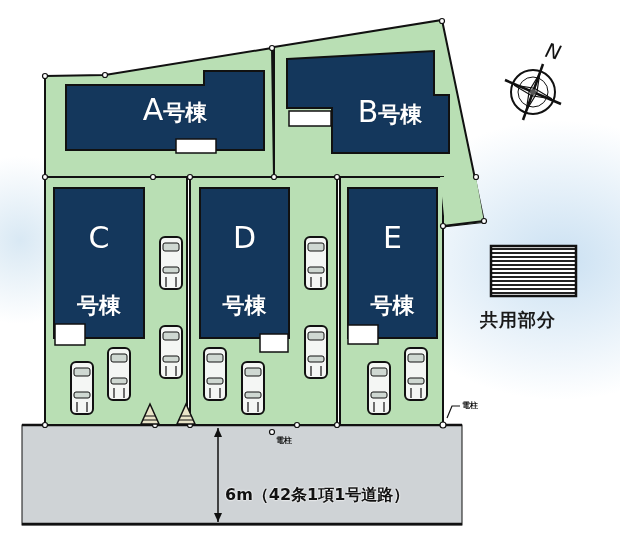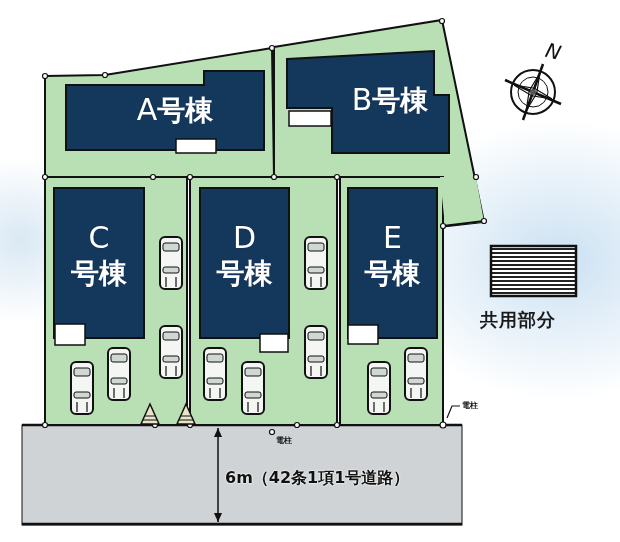--- a/index.html
+++ b/index.html
@@ -14,28 +14,28 @@
         radial-gradient(ellipse 260px 200px at 560px 260px, rgba(160,200,232,0.55), rgba(255,255,255,0) 70%),
         radial-gradient(ellipse 120px 120px at 20px 240px, rgba(170,205,230,0.45), rgba(255,255,255,0) 70%);
     }
     svg.plan { position: absolute; left: 0; top: 0; }
     .label {
       position: absolute; color: #ffffff; text-align: center;
       font-family: "DejaVu Sans", sans-serif; font-weight: bold;
       text-shadow: 0 0 1px #0b2440;
     }
     .label .big { font-size: 30px; font-weight: normal; }
-    .label .small { font-size: 28px; }
+    .label .small { font-size: 22px; margin-top: 36px; }
     .common-label {
       position: absolute; left: 480px; top: 308px;
       font-size: 18px; font-weight: bold; color: #1a1a1a;
       letter-spacing: 1px;
     }
     .road-label {
-      position: absolute; left: 225px; top: 468px;
+      position: absolute; left: 225px; top: 485px;
       font-size: 16px; font-weight: bold; color: #111;
       text-shadow: 0 0 2px #fff, 0 0 2px #fff;
     }
     .pole-label {
       position: absolute; font-size: 8px; font-weight: bold; color: #111; text-align: right;
     }
   </style>
 </head>
 <body>
 
@@ -147,21 +147,21 @@
     <circle r="3" fill="#555"></circle>
   </g>
   <text x="546" y="58" font-family="DejaVu Sans, sans-serif" font-size="20" font-style="italic" fill="#111" transform="rotate(15 552 50)">N</text>
 
   <rect x="491" y="246" width="85" height="50" fill="url(#hatch)" stroke="#111" stroke-width="2.5"></rect>
 </svg>
 
 <div class="label" style="left:120px; top:92px; width:110px;">
   <span class="big">A</span><span class="small">号棟</span>
 </div>
-<div class="label" style="left:340px; top:82px; width:100px;">
+<div class="label" style="left:340px; top:94px; width:100px;">
   <span class="big">B</span><span class="small">号棟</span>
 </div>
 <div class="label" style="left:54px; top:220px; width:90px;">
   <div class="big">C</div>
   <div class="small">号棟</div>
 </div>
 <div class="label" style="left:200px; top:220px; width:89px;">
   <div class="big">D</div>
   <div class="small">号棟</div>
 </div>

